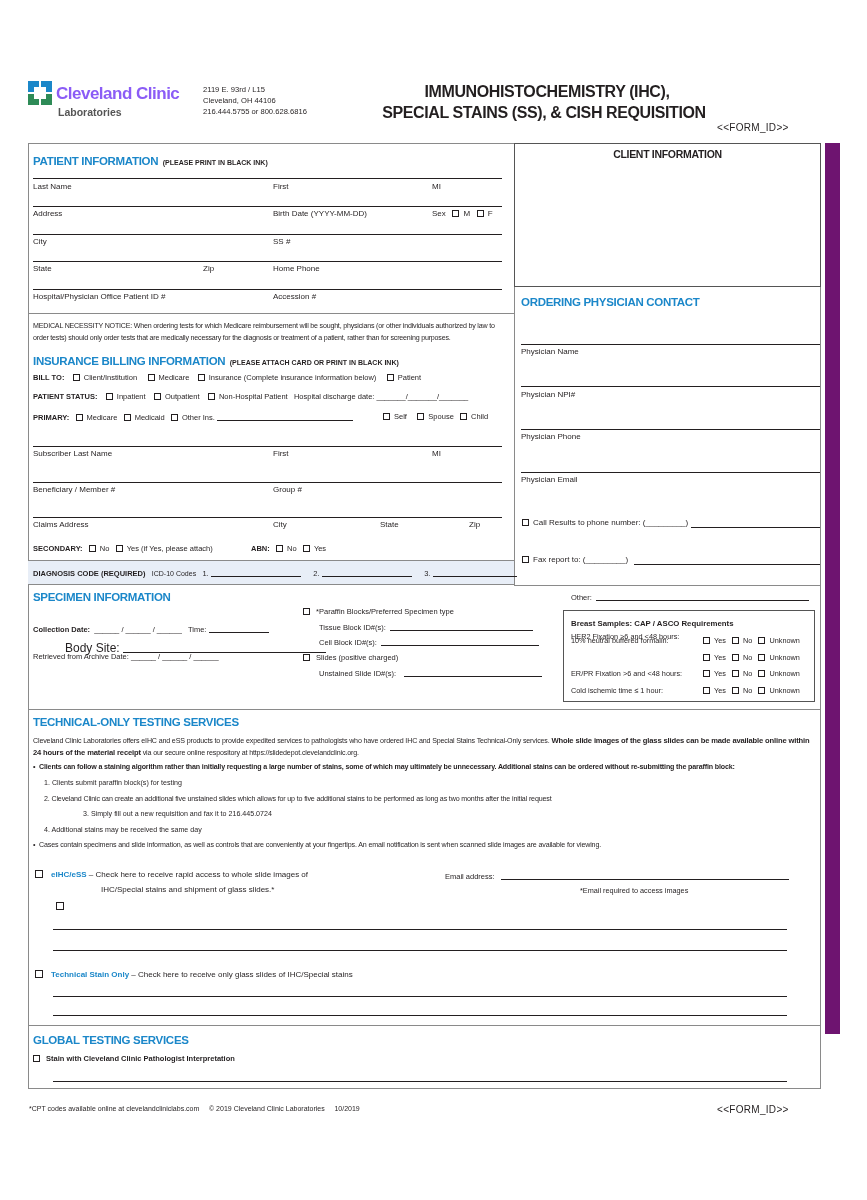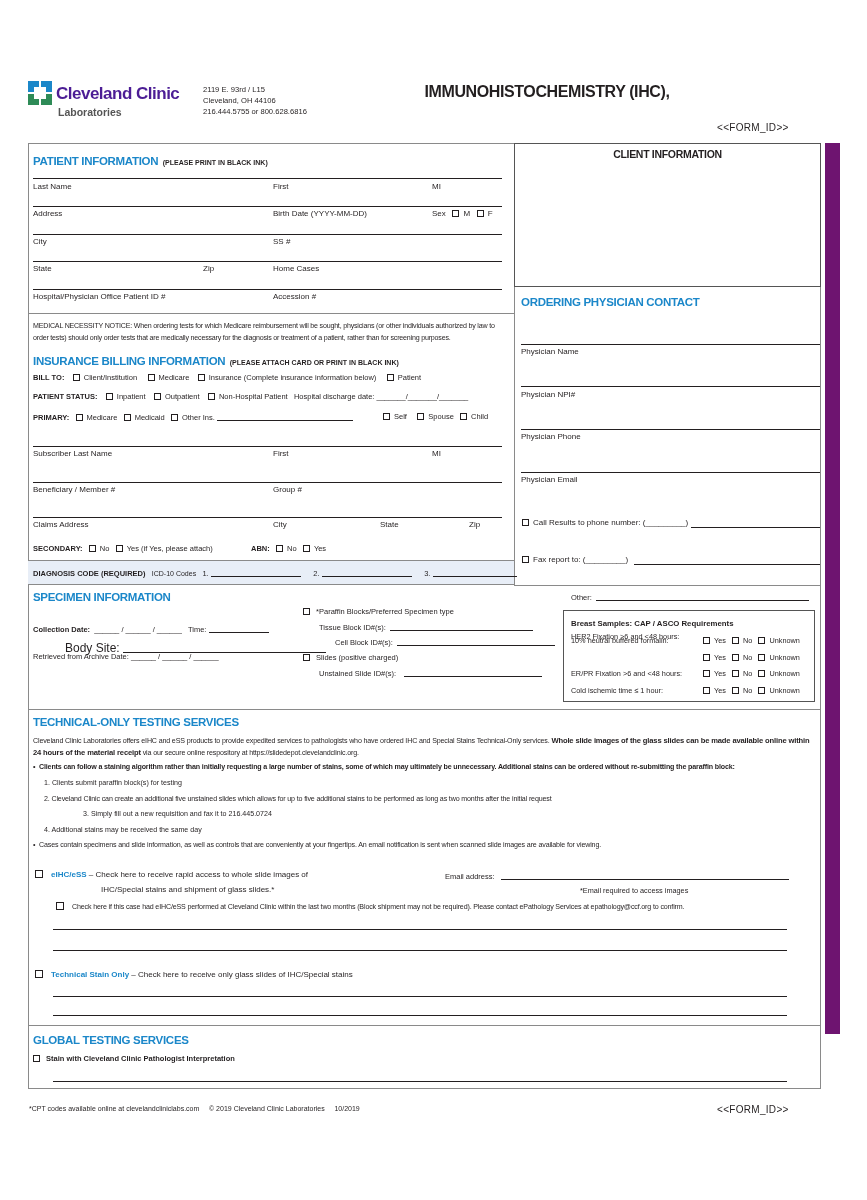--- a/index.html
+++ b/index.html
@@ -20,29 +20,30 @@
 
 <div class="abs" style="left:28px;top:81px;width:24px;height:24px;">
   <div style="position:absolute;left:0;top:0;width:24px;height:24px;">
     <div style="position:absolute;left:0;top:0;width:11px;height:11px;background:#1b87c9;"></div>
     <div style="position:absolute;left:13px;top:0;width:11px;height:11px;background:#1b87c9;"></div>
     <div style="position:absolute;left:0;top:13px;width:11px;height:11px;background:#2e8b57;"></div>
     <div style="position:absolute;left:13px;top:13px;width:11px;height:11px;background:#2e8b57;"></div>
     <div style="position:absolute;left:6px;top:6px;width:12px;height:12px;background:#fff;"></div>
   </div>
 </div>
-<div class="abs" style="left:56px;top:84px;font-size:17px;font-weight:bold;color:#4c1d95;letter-spacing:-0.5px;">Cleveland Clinic</div>
+<div class="abs" style="left:56px;top:84px;font-size:17px;font-weight:bold;color:#8b5cf6;letter-spacing:-0.5px;">Cleveland Clinic</div>
 <div class="abs" style="left:58px;top:106px;font-size:10.5px;font-weight:bold;color:#555;">Laboratories</div>
 <div class="abs" style="left:203px;top:84px;font-size:7.6px;line-height:11px;color:#231f20;">
   <div>2119 E. 93rd / L15</div>
   <div>Cleveland, OH 44106</div>
   <div>216.444.5755 or 800.628.6816</div>
 </div>
 <div class="abs" style="left:344px;top:81px;width:400px;text-align:center;font-weight:bold;font-size:16px;line-height:21px;color:#231f20;letter-spacing:-0.4px;">
   <div style="padding-left:6px;">IMMUNOHISTOCHEMISTRY (IHC),</div>
+  <div>SPECIAL STAINS (SS), &amp; CISH REQUISITION</div>
 </div>
 <div class="abs" style="left:717px;top:122px;font-size:10px;letter-spacing:0.3px;">&lt;&lt;FORM_ID&gt;&gt;</div>
 
 <div class="abs" style="left:825px;top:143px;width:15px;height:891px;background:#6e1470;"></div>
 
 <div class="box" style="left:28px;top:143px;width:793px;height:946px;border-color:#8a8a8a;"></div>
 
 <div class="box" style="left:514px;top:143px;width:307px;height:144px;border-color:#555;"></div>
 <div class="abs hd" style="left:514px;top:148px;width:307px;text-align:center;font-size:10.5px;color:#231f20;">CLIENT INFORMATION</div>
 
@@ -63,21 +64,21 @@
   <span>Sex</span>&nbsp;&nbsp;
   <span class="cb"></span><span>M</span>&nbsp;&nbsp;
   <span class="cb"></span><span>F</span>
 </div>
 <div class="line" style="left:33px;top:234px;width:469px;"></div>
 <div class="lbl" style="left:33px;top:237px;">City</div>
 <div class="lbl" style="left:273px;top:237px;">SS #</div>
 <div class="line" style="left:33px;top:261px;width:469px;"></div>
 <div class="lbl" style="left:33px;top:264px;">State</div>
 <div class="lbl" style="left:203px;top:264px;">Zip</div>
-<div class="lbl" style="left:273px;top:264px;">Home Cases</div>
+<div class="lbl" style="left:273px;top:264px;">Home Phone</div>
 <div class="line" style="left:33px;top:289px;width:469px;"></div>
 <div class="lbl" style="left:33px;top:292px;">Hospital/Physician Office Patient ID #</div>
 <div class="lbl" style="left:273px;top:292px;">Accession #</div>
 
 <div class="abs" style="left:28px;top:313px;width:486px;height:1px;background:#8a8a8a;"></div>
 
 <div class="abs hd blue" style="left:521px;top:296px;">ORDERING PHYSICIAN CONTACT</div>
 <div class="line" style="left:521px;top:344px;width:299px;"></div>
 <div class="lbl" style="left:521px;top:347px;">Physician Name</div>
 <div class="line" style="left:521px;top:386px;width:299px;"></div>
@@ -178,21 +179,21 @@
   <span>Body Site:</span>
   <span class="ul" style="width:203px;"></span>
 </div>
 <div class="lbl" style="left:303px;top:607px;font-size:7.5px;">
   <span class="cb"></span>&nbsp;<span>*Paraffin Blocks/Preferred Specimen type</span>
 </div>
 <div class="lbl" style="left:319px;top:622px;font-size:7.5px;">
   <span>Tissue Block ID#(s):</span>&nbsp;
   <span class="ul" style="width:143px;"></span>
 </div>
-<div class="lbl" style="left:335px;top:637px;font-size:7.5px;">
+<div class="lbl" style="left:319px;top:637px;font-size:7.5px;">
   <span>Cell Block ID#(s):</span>&nbsp;
   <span class="ul" style="width:158px;"></span>
 </div>
 <div class="lbl" style="left:303px;top:653px;font-size:7.5px;">
   <span class="cb"></span>&nbsp;<span>Slides (positive charged)</span>
 </div>
 <div class="lbl" style="left:319px;top:668px;font-size:7.5px;text-align:right;">
   <span>Unstained Slide ID#(s):</span>&nbsp;&nbsp;&nbsp;
   <span class="ul" style="width:138px;"></span>
 </div>
@@ -238,21 +239,21 @@
   <span class="cb" style="width:8px;height:8px;margin-right:8px;"></span><span class="blue b">eIHC/eSS</span>
   <span>– Check here to receive rapid access to whole slide images of</span>
 </div>
 <div class="lbl" style="left:101px;top:885px;font-size:8px;">IHC/Special stains and shipment of glass slides.*</div>
 <div class="lbl" style="left:445px;top:871px;font-size:7.5px;">
   <span>Email address:</span>&nbsp;&nbsp;
   <span class="ul" style="width:288px;"></span>
 </div>
 <div class="lbl" style="left:580px;top:886px;font-size:7.3px;">*Email required to access images</div>
 <div class="lbl" style="left:56px;top:902px;font-size:7.1px;letter-spacing:-0.15px;">
-  <span class="cb" style="width:8px;height:8px;margin-right:8px;"></span><span>Check here if this case had eIHC/eSS performed at Cleveland Clinic within the last two months (Block shipment may not be required). Please contact ePathology Services at epathology@ccf.org to confirm.</span>
+  <span class="cb" style="width:8px;height:8px;margin-right:8px;"></span>
 </div>
 <div class="line" style="left:53px;top:929px;width:734px;"></div>
 <div class="line" style="left:53px;top:950px;width:734px;"></div>
 
 <div class="lbl" style="left:35px;top:970px;font-size:8px;">
   <span class="cb" style="width:8px;height:8px;margin-right:8px;"></span><span class="blue b">Technical Stain Only</span>
   <span>– Check here to receive only glass slides of IHC/Special stains</span>
 </div>
 <div class="line" style="left:53px;top:996px;width:734px;"></div>
 <div class="line" style="left:53px;top:1015px;width:734px;"></div>

